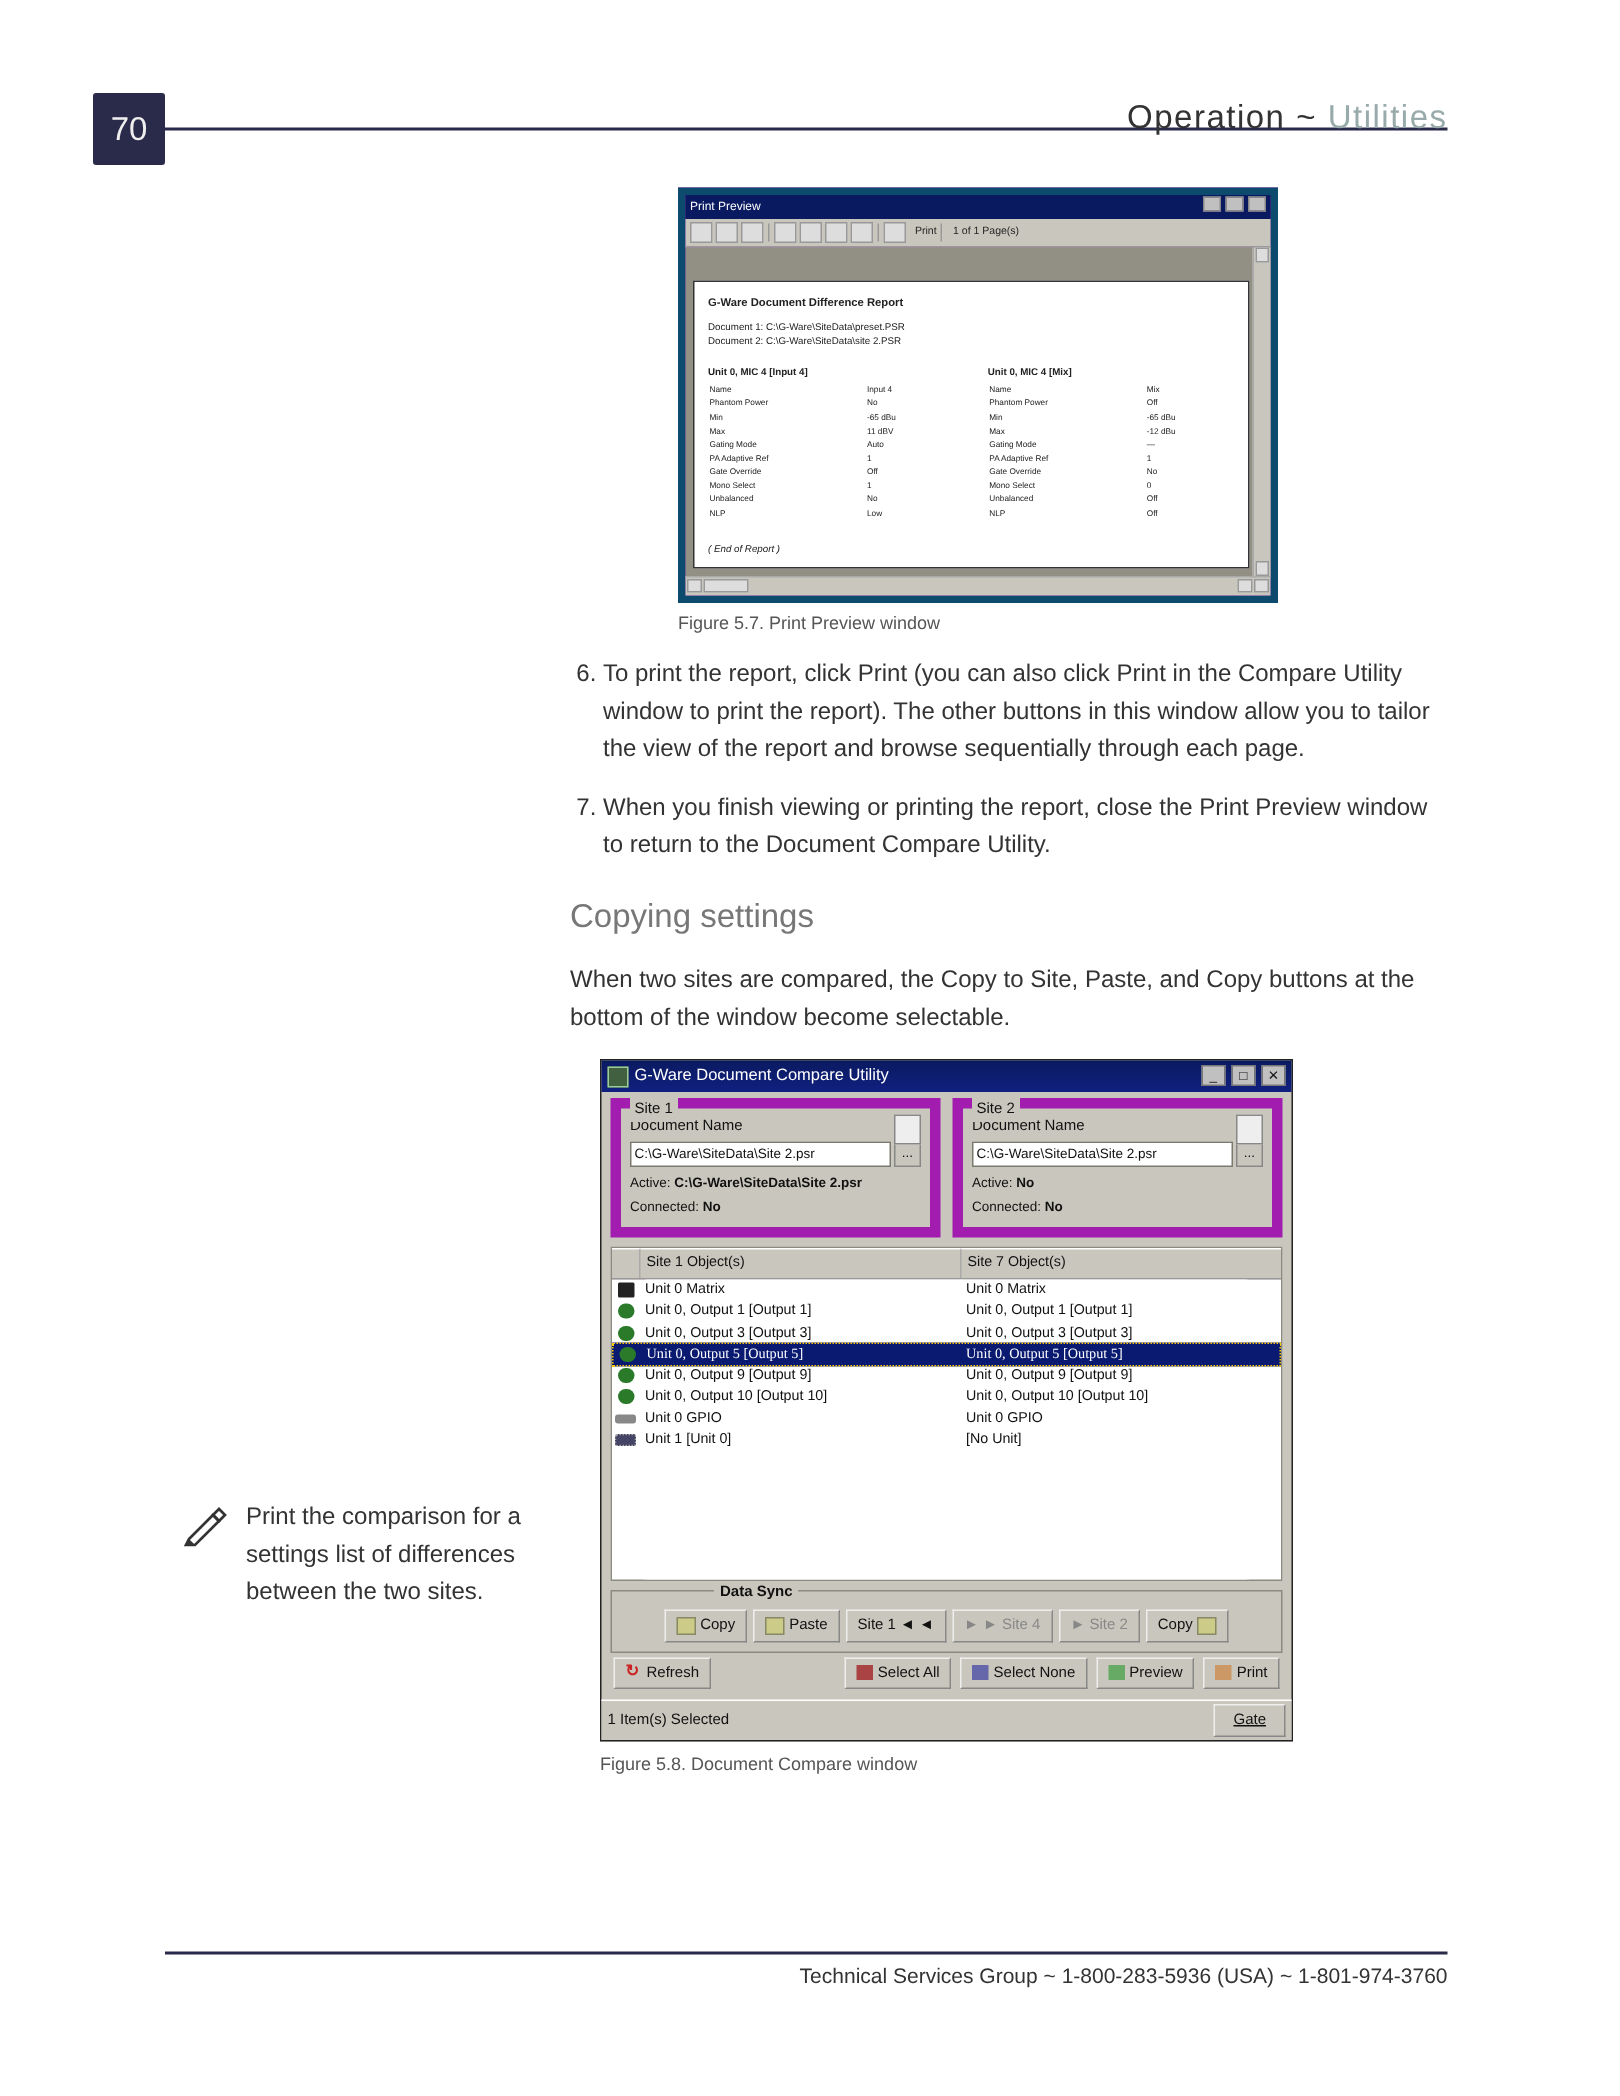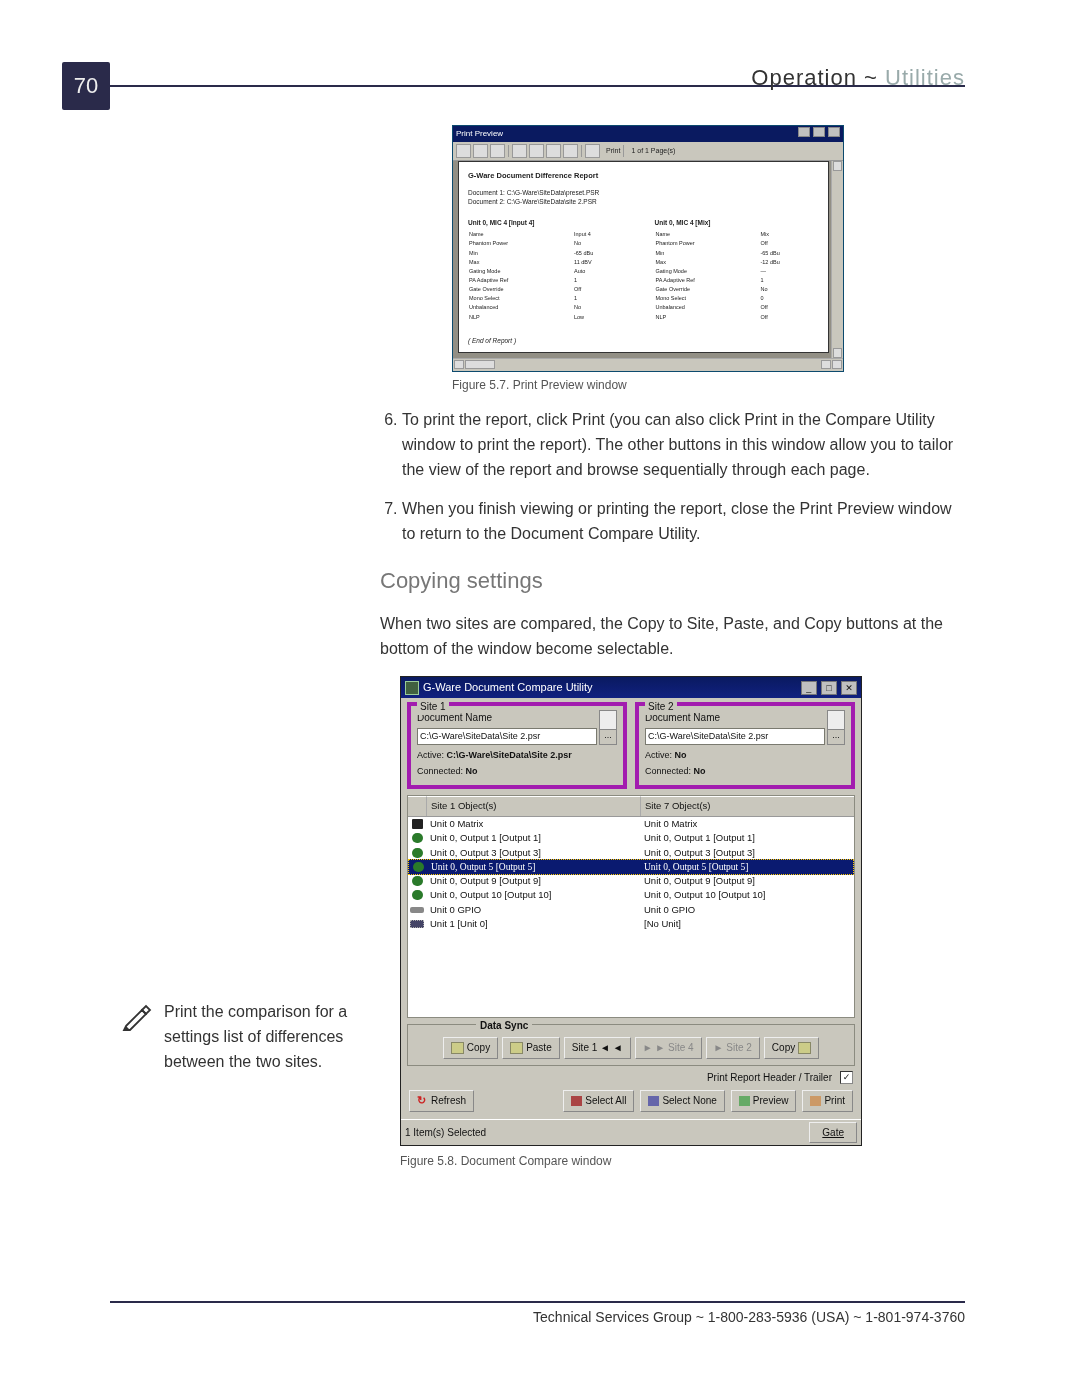--- a/index.html
+++ b/index.html
@@ -60,21 +60,21 @@
   .figure-caption {
     font-size: 12px;
     color: #555;
     margin-top: 4px;
   }
   
   .print-preview-window {
     width: 390px;
     margin-left: 72px;
     background: #a21caf;
-    border: 1px solid #0c4a6e;
+    border: 5px solid #0c4a6e;
     font-size: 7px;
     color: #222;
   }
   .pp-titlebar {
     background: #0a1a60;
     color: #fff;
     display: flex;
     justify-content: space-between;
     align-items: center;
     padding: 1px 3px;
@@ -108,21 +108,21 @@
     height: 12px;
     background: #999;
     margin: 0 1px;
   }
   .pp-toolbar .lbl-small {
     font-size: 7px;
     margin-left: 4px;
   }
   .pp-doc-area {
     background: #928f85;
-    padding: 0 14px 5px 5px;
+    padding: 22px 14px 5px 5px;
     position: relative;
   }
   .pp-scroll-right {
     position: absolute;
     top: 0;
     right: 0;
     bottom: 0;
     width: 11px;
     background: #c9c7bd;
     border-left: 1px solid #aaa;
@@ -221,21 +221,21 @@
   }
   .dc-body {
     padding: 4px 6px;
   }
   .dc-sites {
     display: flex;
     gap: 8px;
   }
   .dc-site {
     flex: 1;
-    border: 4px solid #a21caf;
+    border: 7px solid #a21caf;
     padding: 4px 6px 6px;
     position: relative;
   }
   .dc-site .legend {
     position: absolute;
     top: -7px;
     left: 6px;
     background: #c9c7bd;
     padding: 0 3px;
     font-size: 10px;
@@ -737,24 +737,20 @@
               </span>
           <span class="wbtn disabled">
                 <span>► Site 2</span>
               </span>
           <span class="wbtn">
                 <span>Copy</span>
                 <span class="ic copy"></span>
               </span>
         </div>
 
-        <div class="dc-footer">
-          <span>Print Report Header / Trailer</span>
-          <span class="chk">✓</span>
-        </div>
 
         <div class="dc-button-row">
           <span class="wbtn">
                 <span class="ic refresh">↻</span>
                 <span>Refresh</span>
               </span>
           <span class="grow"></span>
           <span class="wbtn">
                 <span class="ic sel"></span>
                 <span>Select All</span>

